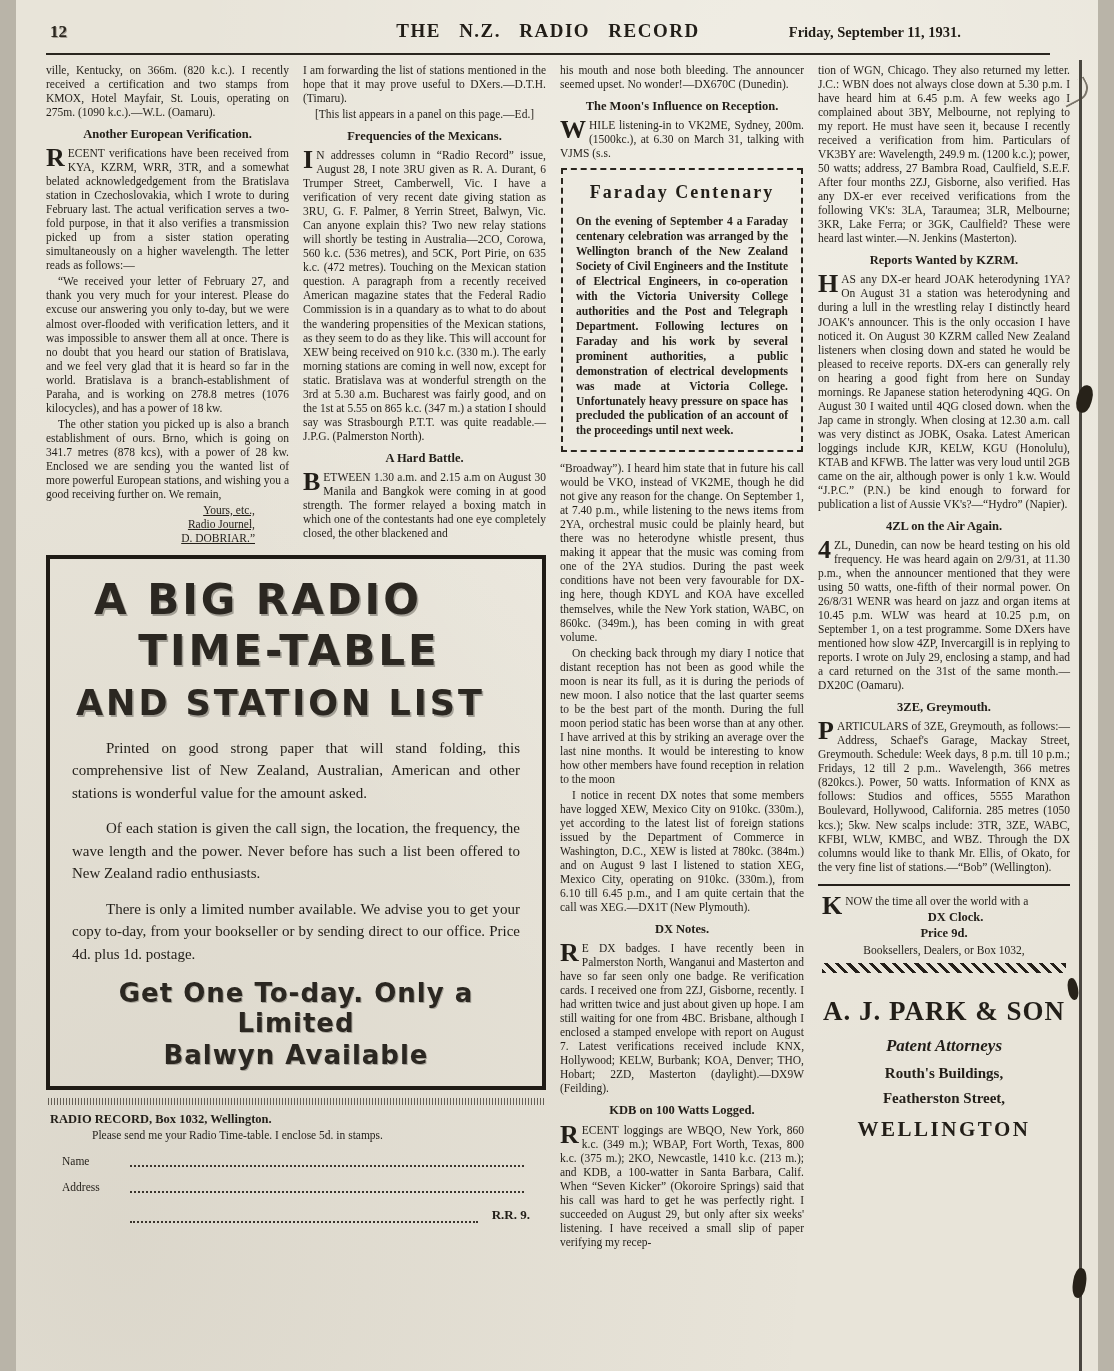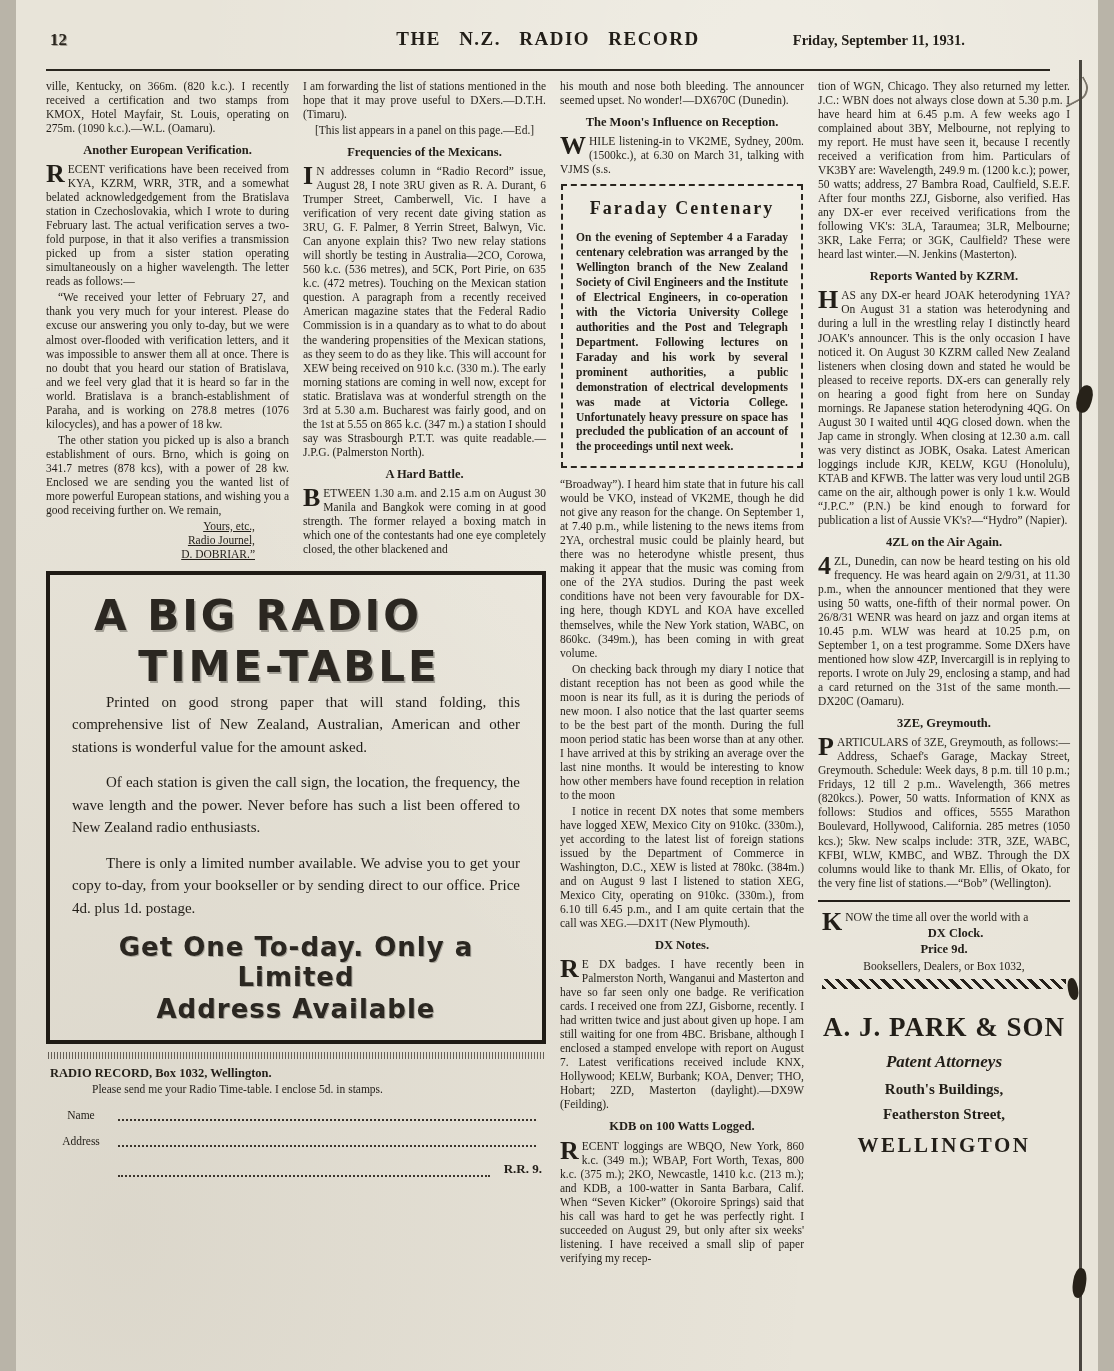--- a/index.html
+++ b/index.html
@@ -13,21 +13,21 @@
       #e8e4d9;
     color:#221e18;
     font-family:"Liberation Serif","DejaVu Serif",serif;
     padding:10px 48px 33px 30px;
     overflow:hidden;
   }
   
   .header{display:grid;grid-template-columns:1fr auto 1fr;align-items:baseline;
     border-bottom:2px solid #2a261f;padding:6px 4px 7px;margin-bottom:8px;}
   .pageno{font-weight:bold;font-size:17px;color:#2a261f;text-shadow:1px 1px 0 rgba(40,30,20,.35);}
-  .masthead{margin:12px;text-align:center;font-size:19px;font-weight:bold;letter-spacing:1.5px;word-spacing:12px;}
+  .masthead{margin:4px;text-align:center;font-size:19px;font-weight:bold;letter-spacing:1.5px;word-spacing:12px;}
   .date{text-align:center;font-weight:bold;font-size:14.5px;}
   
   .content{display:grid;grid-template-columns:500px 244px 252px;gap:14px;}
   .two-col{display:grid;grid-template-columns:1fr 1fr;gap:14px;}
   .col{font-size:11.5px;line-height:1.22;text-align:justify;}
   .col .p{margin:0 0 2px;text-indent:12px;}
   .col .pc{text-indent:0;}
   .col .pd{text-indent:0;margin:2px 0;}
   .col .pd::first-letter,.know-line::first-letter{
     float:left;font-size:26px;line-height:21px;font-weight:bold;padding:1px 3px 0 0;}
@@ -50,21 +50,21 @@
   .ad-cta{font-family:"DejaVu Sans","Liberation Sans",sans-serif;font-weight:900;
     font-size:26px;text-align:center;letter-spacing:1px;color:#2b2721;
     text-shadow:1px 1px 0 rgba(43,39,33,.3);margin-top:12px;}
   .ad-cta div{margin:2px 0;}
   
   .tickband{height:7px;margin:8px 2px 7px;
     background:repeating-linear-gradient(90deg,#39332b 0 1px,transparent 1px 3px);opacity:.75;}
   .coupon{font-size:11.5px;padding:0 4px;}
   .coupon-title{font-weight:bold;font-size:12.5px;}
   .coupon-line{padding-left:42px;margin:2px 0 10px;}
-  .coupon-row{display:flex;align-items:flex-end;margin:14px 0 0;text-align:center;}
+  .coupon-row{display:flex;align-items:flex-end;margin:14px 12px 0;}
   .coupon-label{flex:0 0 62px;}
   .dots{flex:1;border-bottom:2px dotted #3a342c;height:10px;margin:0 6px;}
   .rr{flex:0 0 auto;font-weight:bold;font-size:13px;padding-left:8px;}
   
   .know{border-top:2px solid #241f19;margin-top:10px;padding:8px 4px 0;}
   .know-line{margin:0 0 2px;text-align:justify;}
   .know-clock,.know-price{text-align:center;font-weight:bold;font-size:12.5px;margin:1px 0;}
   .know-sellers{text-align:center;font-size:11.5px;margin:2px 0 6px;}
   .stripeband{height:10px;background:repeating-linear-gradient(45deg,#241f19 0 3px,transparent 3px 8px);}
   
@@ -114,26 +114,27 @@
             <h3 class="h">Frequencies of the Mexicans.</h3>
             <p class="p pd">IN addresses column in “Radio Record” issue, August 28, I note 3RU given as R. A. Durant, 6 Trumper Street, Camberwell, Vic. I have a verification of very recent date giving station as 3RU, G. F. Palmer, 8 Yerrin Street, Balwyn, Vic. Can anyone explain this? Two new relay stations will shortly be testing in Australia—2CO, Corowa, 560 k.c. (536 metres), and 5CK, Port Pirie, on 635 k.c. (472 metres). Touching on the Mexican station question. A paragraph from a recently received American magazine states that the Federal Radio Commission is in a quandary as to what to do about the wandering propensities of the Mexican stations, as they seem to do as they like. This will account for XEW being received on 910 k.c. (330 m.). The early morning stations are coming in well now, except for static. Bratislava was at wonderful strength on the 3rd at 5.30 a.m. Bucharest was fairly good, and on the 1st at 5.55 on 865 k.c. (347 m.) a station I should say was Strasbourgh P.T.T. was quite readable.—J.P.G. (Palmerston North).</p>
             <h3 class="h">A Hard Battle.</h3>
             <p class="p pd">BETWEEN 1.30 a.m. and 2.15 a.m on August 30 Manila and Bangkok were coming in at good strength. The former relayed a boxing match in which one of the contestants had one eye completely closed, the other blackened and</p>
           </div>
       </div>
 
       <aside class="adbox">
         <div class="ad-h1">A BIG RADIO</div>
         <div class="ad-h2">TIME-TABLE</div>
+        <div class="ad-h3">AND STATION LIST</div>
         <p class="ad-p">Printed on good strong paper that will stand folding, this comprehensive list of New Zealand, Australian, American and other stations is wonderful value for the amount asked.</p>
         <p class="ad-p">Of each station is given the call sign, the location, the frequency, the wave length and the power.  Never before has such a list been offered to New Zealand radio enthusiasts.</p>
         <p class="ad-p">There is only a limited number available.  We advise you to get your copy to-day, from your bookseller or by sending direct to our office.  Price 4d. plus 1d. postage.</p>
         <div class="ad-cta">
           <div>Get One To-day.   Only a Limited</div>
-          <div>Address Available</div>
+          <div>Balwyn Available</div>
         </div>
       </aside>
 
       <div class="tickband"></div>
 
       <div class="coupon">
         <div class="coupon-title">RADIO RECORD, Box 1032, Wellington.</div>
         <div class="coupon-line">Please send me your Radio Time-table.  I enclose 5d. in stamps.</div>
         <div class="coupon-row">
           <span class="coupon-label">Name</span>

